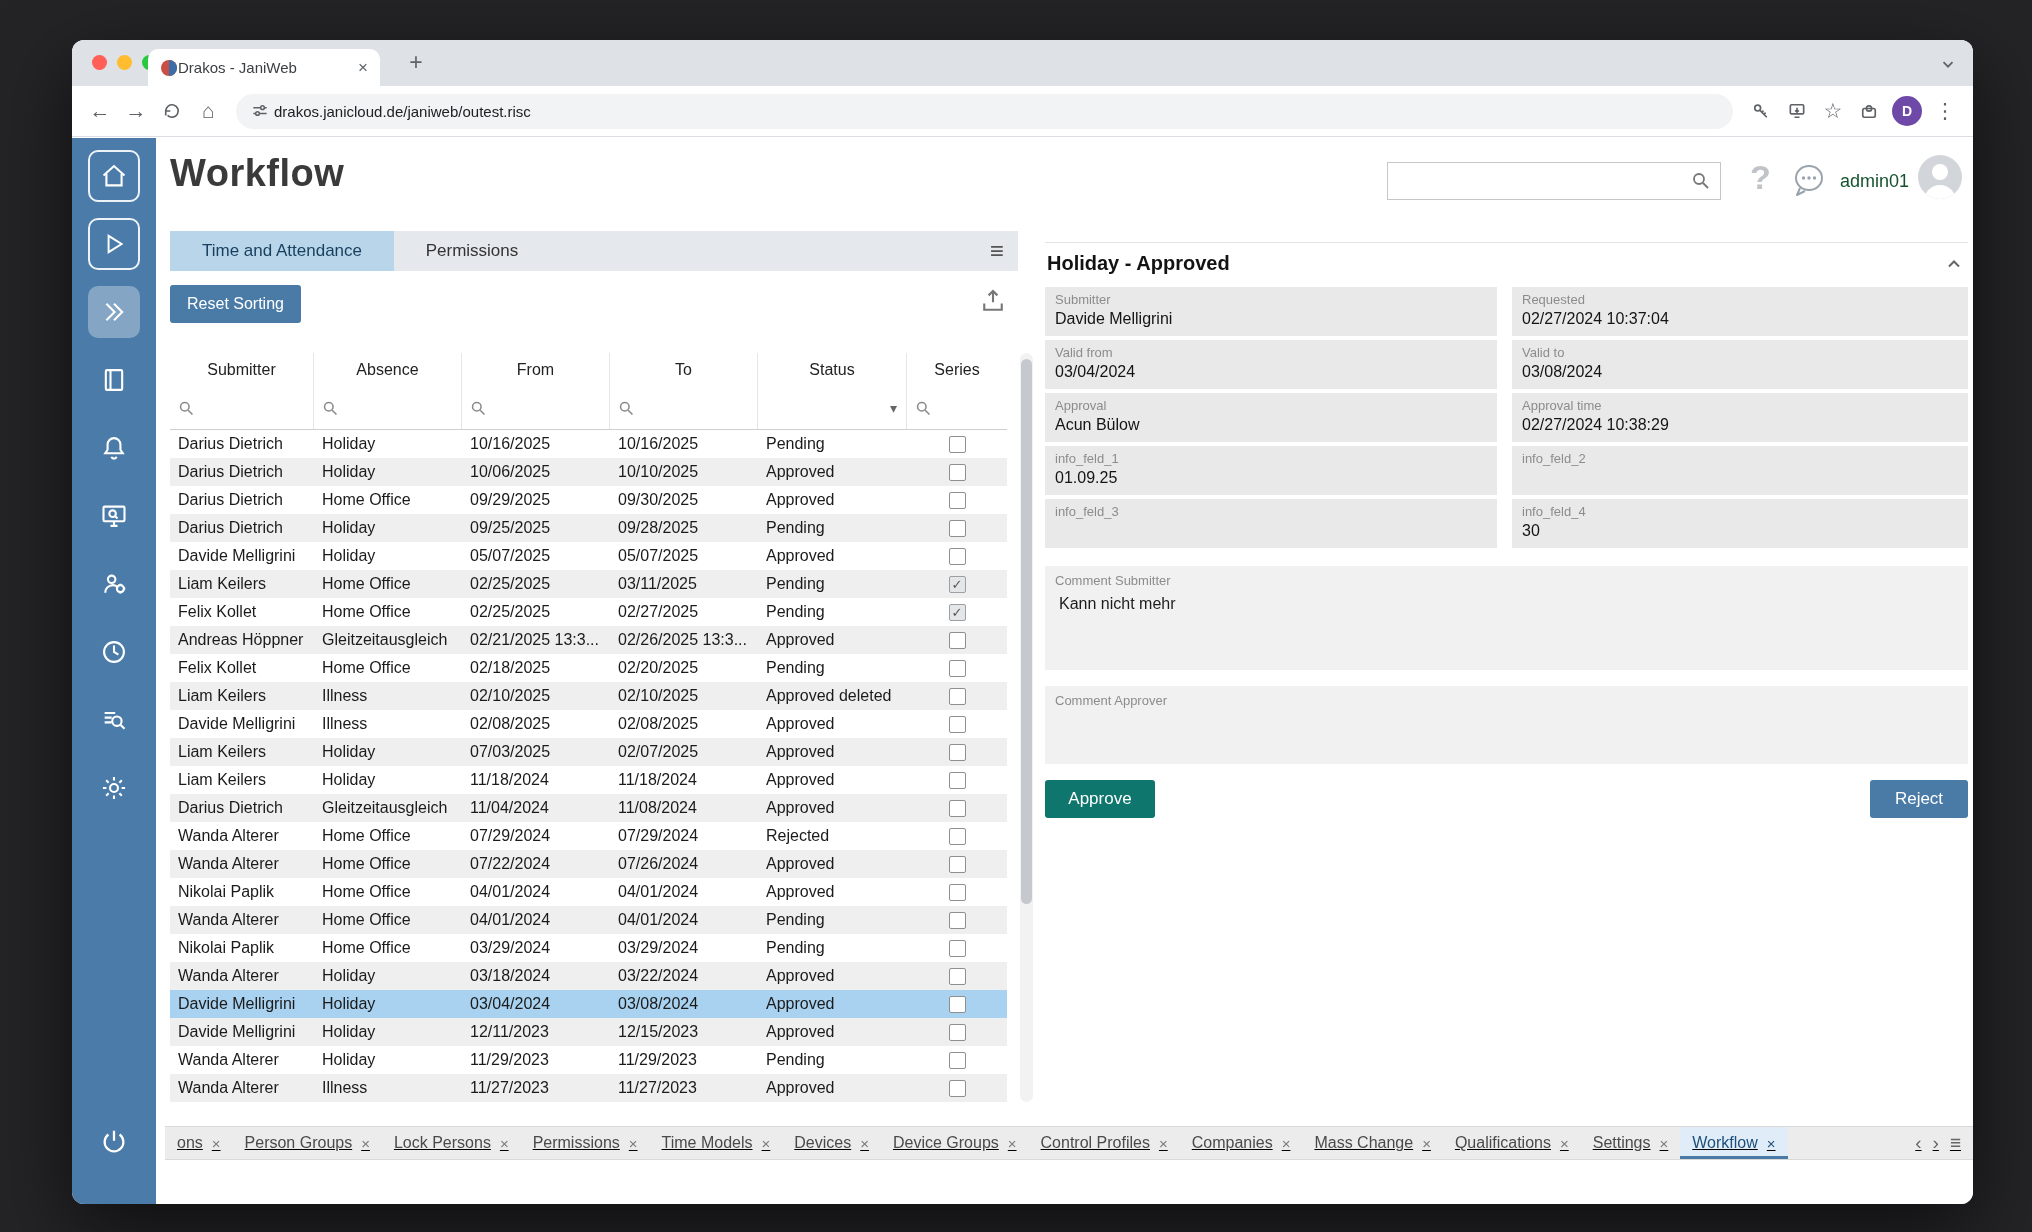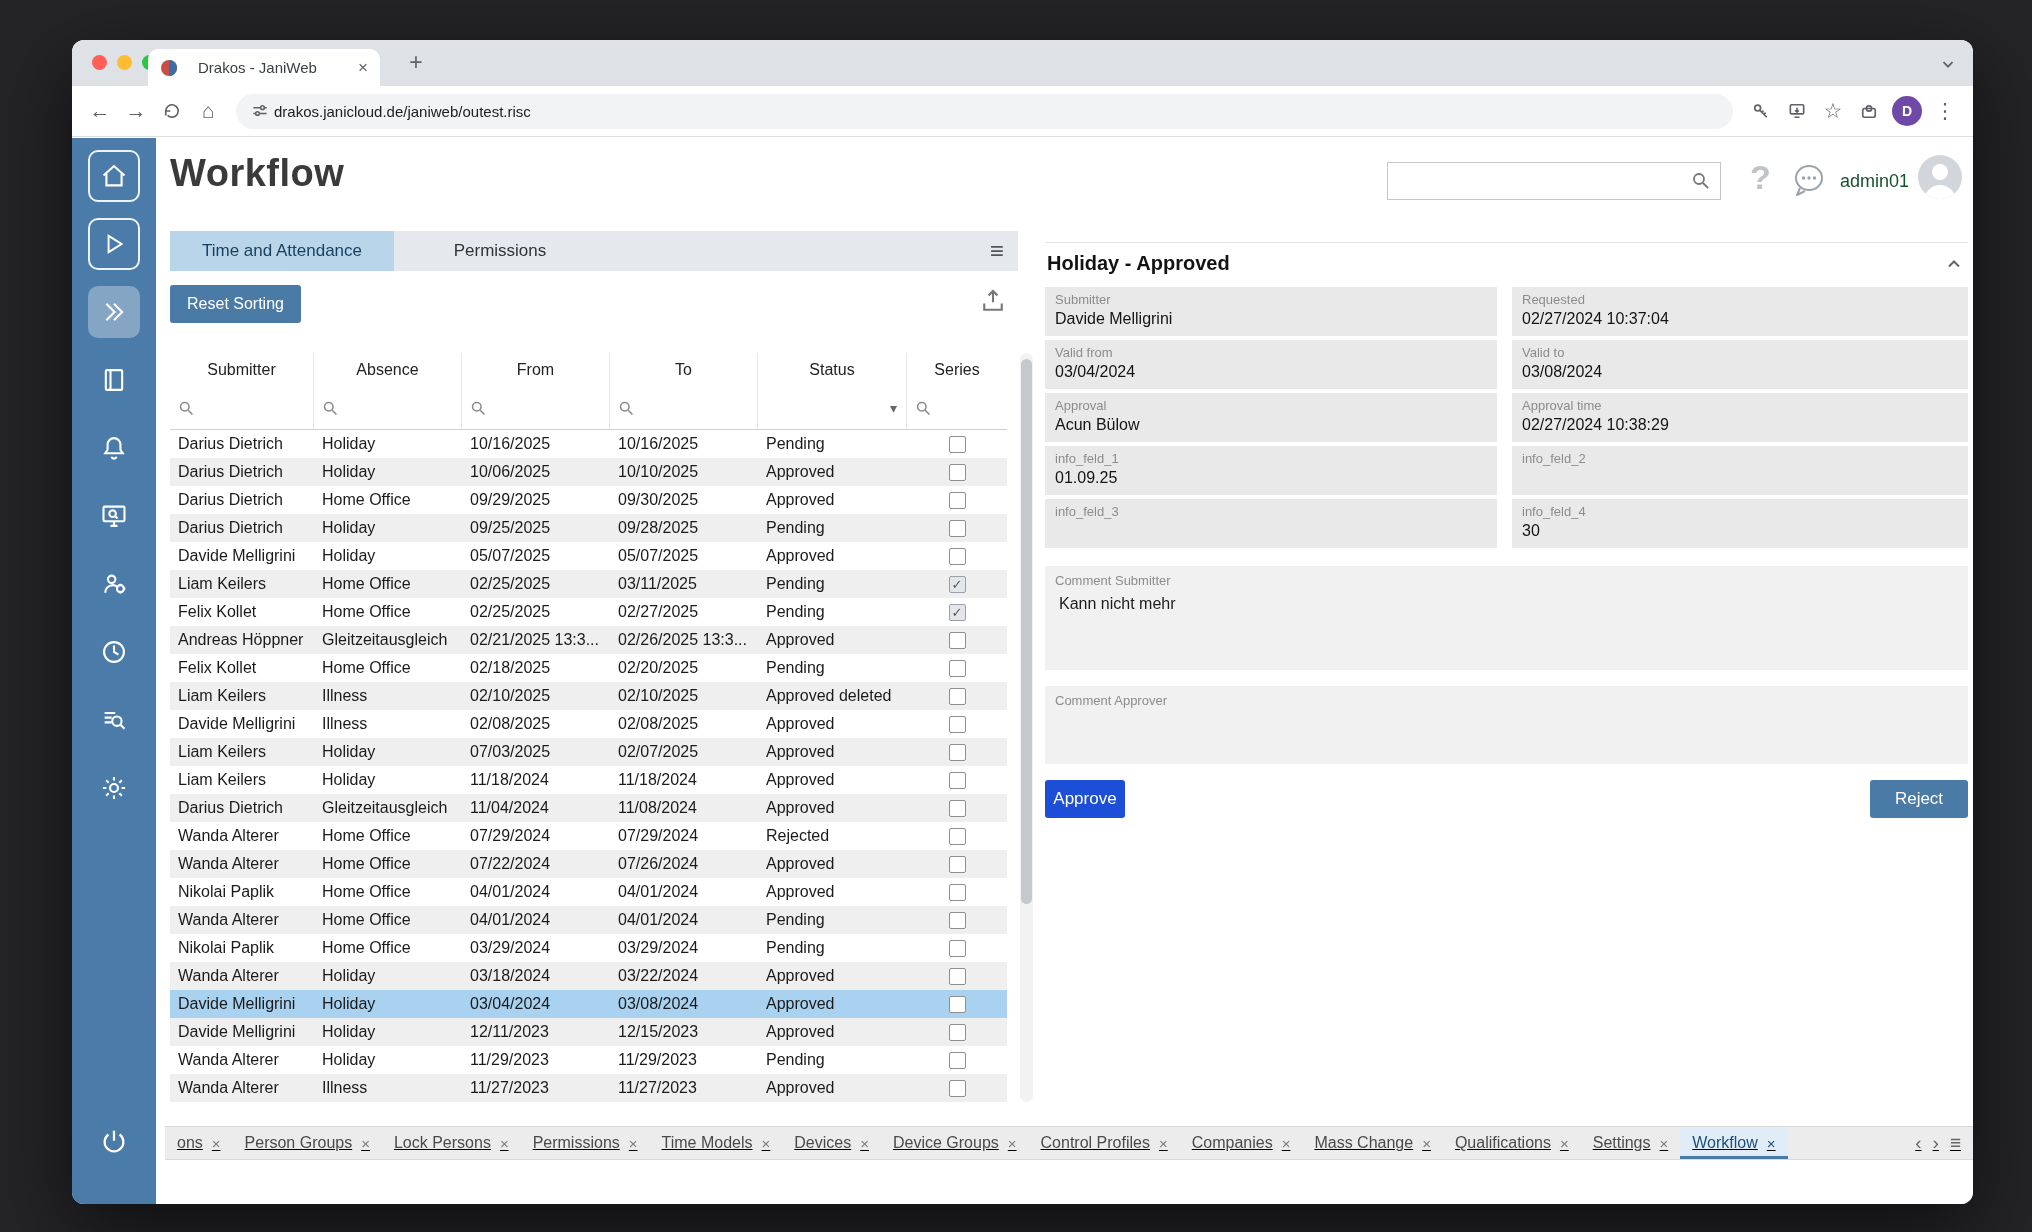--- a/index.html
+++ b/index.html
@@ -6,21 +6,21 @@
   html,body { width:2032px; height:1232px; overflow:hidden; font-family:"Liberation Sans", sans-serif; }
   .stage { position:fixed; inset:0; width:2032px; height:1232px; background:#242427; }
   .window { position:absolute; left:72px; top:40px; width:1901px; height:1164px; background:#fff; border-radius:12px; overflow:hidden; box-shadow:0 26px 80px rgba(0,0,0,.6); }
 
   
   .tabstrip { position:relative; height:46px; background:#dee1e6; }
   .traffic { position:absolute; left:20px; top:15px; display:flex; gap:10px; }
   .light { width:15px; height:15px; border-radius:50%; }
   .light.red{background:#ff5f57}.light.yellow{background:#febc2e}.light.green{background:#28c840}
   .chrometab { position:absolute; left:76px; bottom:0; width:232px; height:37px; background:#fff; border-radius:10px 10px 0 0; display:flex; align-items:center; padding:0 12px; }
-  .tabtitle { font-size:15px; color:#3c4043; flex:1; margin-left:20px; white-space:nowrap; overflow:hidden; }
+  .tabtitle { font-size:15px; color:#3c4043; flex:1; margin-left:0; white-space:nowrap; overflow:hidden; }
   .tabclose { color:#5f6368; font-size:17px; }
   .newtab { position:absolute; left:330px; top:9px; width:28px; height:28px; text-align:center; line-height:27px; font-size:23px; color:#5f6368; }
   .stripchev { position:absolute; right:16px; top:15px; }
 
   .toolbar { height:51px; background:#fff; border-bottom:1px solid #dcdfe3; display:flex; align-items:center; padding:0 10px; }
   .navic { width:36px; height:36px; display:flex; align-items:center; justify-content:center; color:#5f6368; font-size:21px; flex:none; }
   .urlpill { flex:1; height:35px; background:#f1f3f4; border-radius:18px; margin:0 10px; display:flex; align-items:center; padding:0 14px; gap:4px; min-width:0; }
   .urltext { font-size:15px; color:#202124; white-space:nowrap; overflow:hidden; }
   .chromeavatar { width:30px; height:30px; border-radius:50%; background:#6e49a8; color:#fff; display:flex; align-items:center; justify-content:center; font-size:14px; font-weight:bold; margin:0 5px; flex:none; }
 
@@ -36,21 +36,21 @@
   .pagetitle { position:absolute; left:14px; top:14px; font-size:38px; font-weight:600; color:#3a3a3a; letter-spacing:.5px; }
 
   .hsearch { position:absolute; left:1231px; top:24px; width:334px; height:38px; border:1px solid #c6c6c6; background:#fff; display:flex; align-items:center; }
   .hsearch input { flex:1; border:none; outline:none; font-size:16px; padding:0 10px; background:transparent; font-family:inherit; min-width:0; }
   .hsearch svg { margin-right:9px; flex:none; }
   .hhelp { position:absolute; left:1594px; top:20px; font-size:34px; color:#c0c4c8; font-weight:bold; }
   .hbubble { position:absolute; left:1634px; top:25px; }
   .husername { position:absolute; left:1684px; top:33px; font-size:18px; color:#14532d; }
   .havatar { position:absolute; left:1762px; top:17px; width:44px; height:44px; border-radius:50%; background:#d2d5d9; overflow:hidden; }
 
-  .viewtabs { position:absolute; left:14px; top:93px; width:848px; height:40px; background:#e5e9ed; display:flex; align-items:stretch;gap:28px; }
+  .viewtabs { position:absolute; left:14px; top:93px; width:848px; height:40px; background:#e5e9ed; display:flex; align-items:stretch; }
   .vtab { display:flex; align-items:center; justify-content:center; font-size:17px; color:#333; width:156px; }
   .vtab.active { background:#b9d5e9; color:#173f5f; width:224px; }
   .vmenu { margin-left:auto; align-self:center; margin-right:14px; font-size:24px; color:#555; }
 
   .resetbtn { position:absolute; left:14px; top:147px; width:131px; height:38px; background:#4a7ba6; color:#fff; font-size:16px; display:flex; align-items:center; justify-content:center; border-radius:3px; }
   .exportic { position:absolute; left:822px; top:148px; }
 
   
   .table { position:absolute; left:14px; top:215px; width:837px; font-size:16px; color:#1b1b1b; }
   .thead { display:flex; height:34px; }
@@ -79,21 +79,21 @@
   .fields { margin-top:12px; display:grid; grid-template-columns:452px 456px; column-gap:15px; row-gap:4px; }
   .fbox { height:49px; background:#e9e9e9; padding:5px 10px; }
   .flabel { font-size:13px; color:#8c8c8c; }
   .fvalue { font-size:16px; color:#141414; margin-top:3px; min-height:19px; }
   .comment { background:#f1f1f1; margin-top:18px; padding:7px 10px; }
   .comment.cs { height:104px; }
   .comment.ca { height:78px;margin-top:16px; }
   .cvalue { font-size:16px; color:#1c1c1c; margin-top:7px; padding-left:4px; }
   .btnrow { margin-top:16px; display:flex; justify-content:space-between; }
   .btn { height:38px; display:flex; align-items:center; justify-content:center; color:#fff; font-size:17px; border-radius:3px; }
-  .btn.approve { width:80px; background:#1d4ed8; }
+  .btn.approve { width:110px; background:#0f766e; }
   .btn.reject { width:98px; background:#4a7ba6; }
 
   
   .btabbar { position:absolute; left:9px; right:0; top:988px; height:34px; background:#ececec; border-top:1px solid #d9d9d9; border-bottom:1px solid #d9d9d9; display:flex; align-items:stretch;text-decoration:underline; }
   .btabs { display:flex; align-items:stretch; overflow:hidden; flex:1; }
   .btab { display:flex; align-items:center; padding:0 12px; font-size:16px; color:#4a4a4a; white-space:nowrap; flex:none; }
   .bclose { margin-left:9px; color:#7a7a7a; font-size:15px; }
   .btab.active { background:#e0edf8; color:#1c4f7c; box-shadow:inset 0 -3px 0 #4a7ba6; }
   .btab.active .bclose { color:#1c4f7c; }
   .bctrl { display:flex; align-items:center; gap:11px; padding:0 12px; color:#666; font-size:19px; flex:none; }

